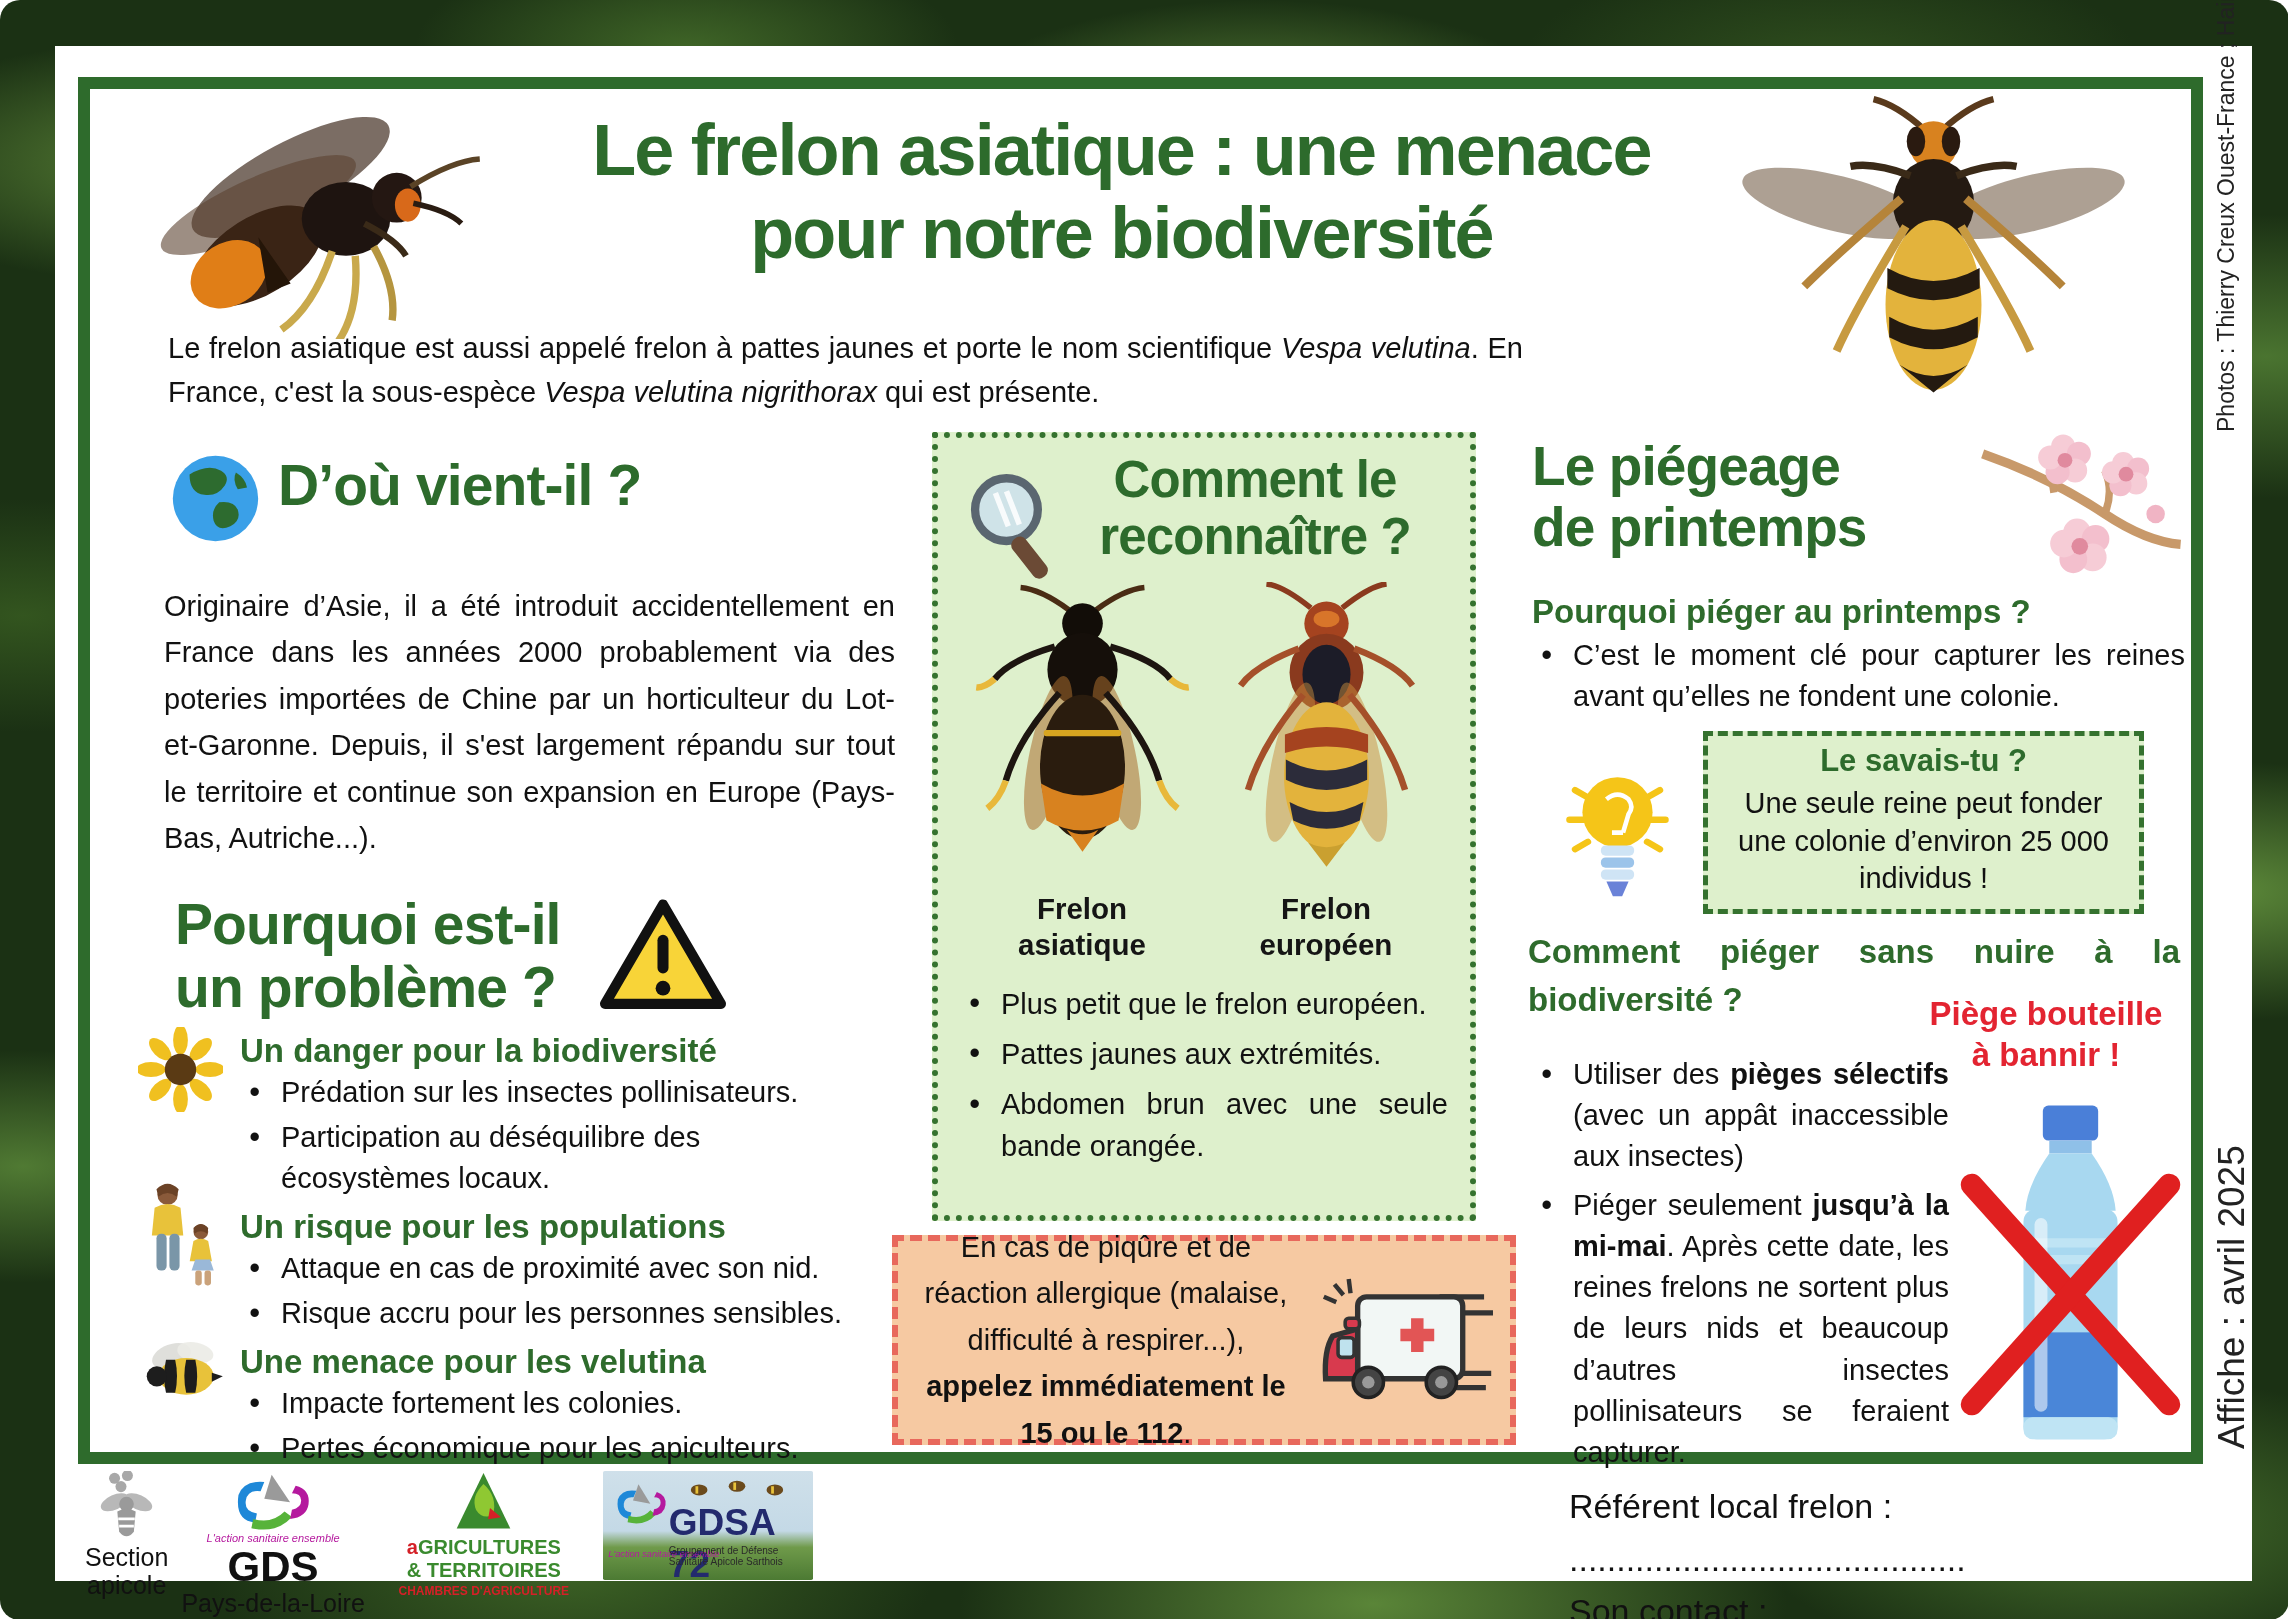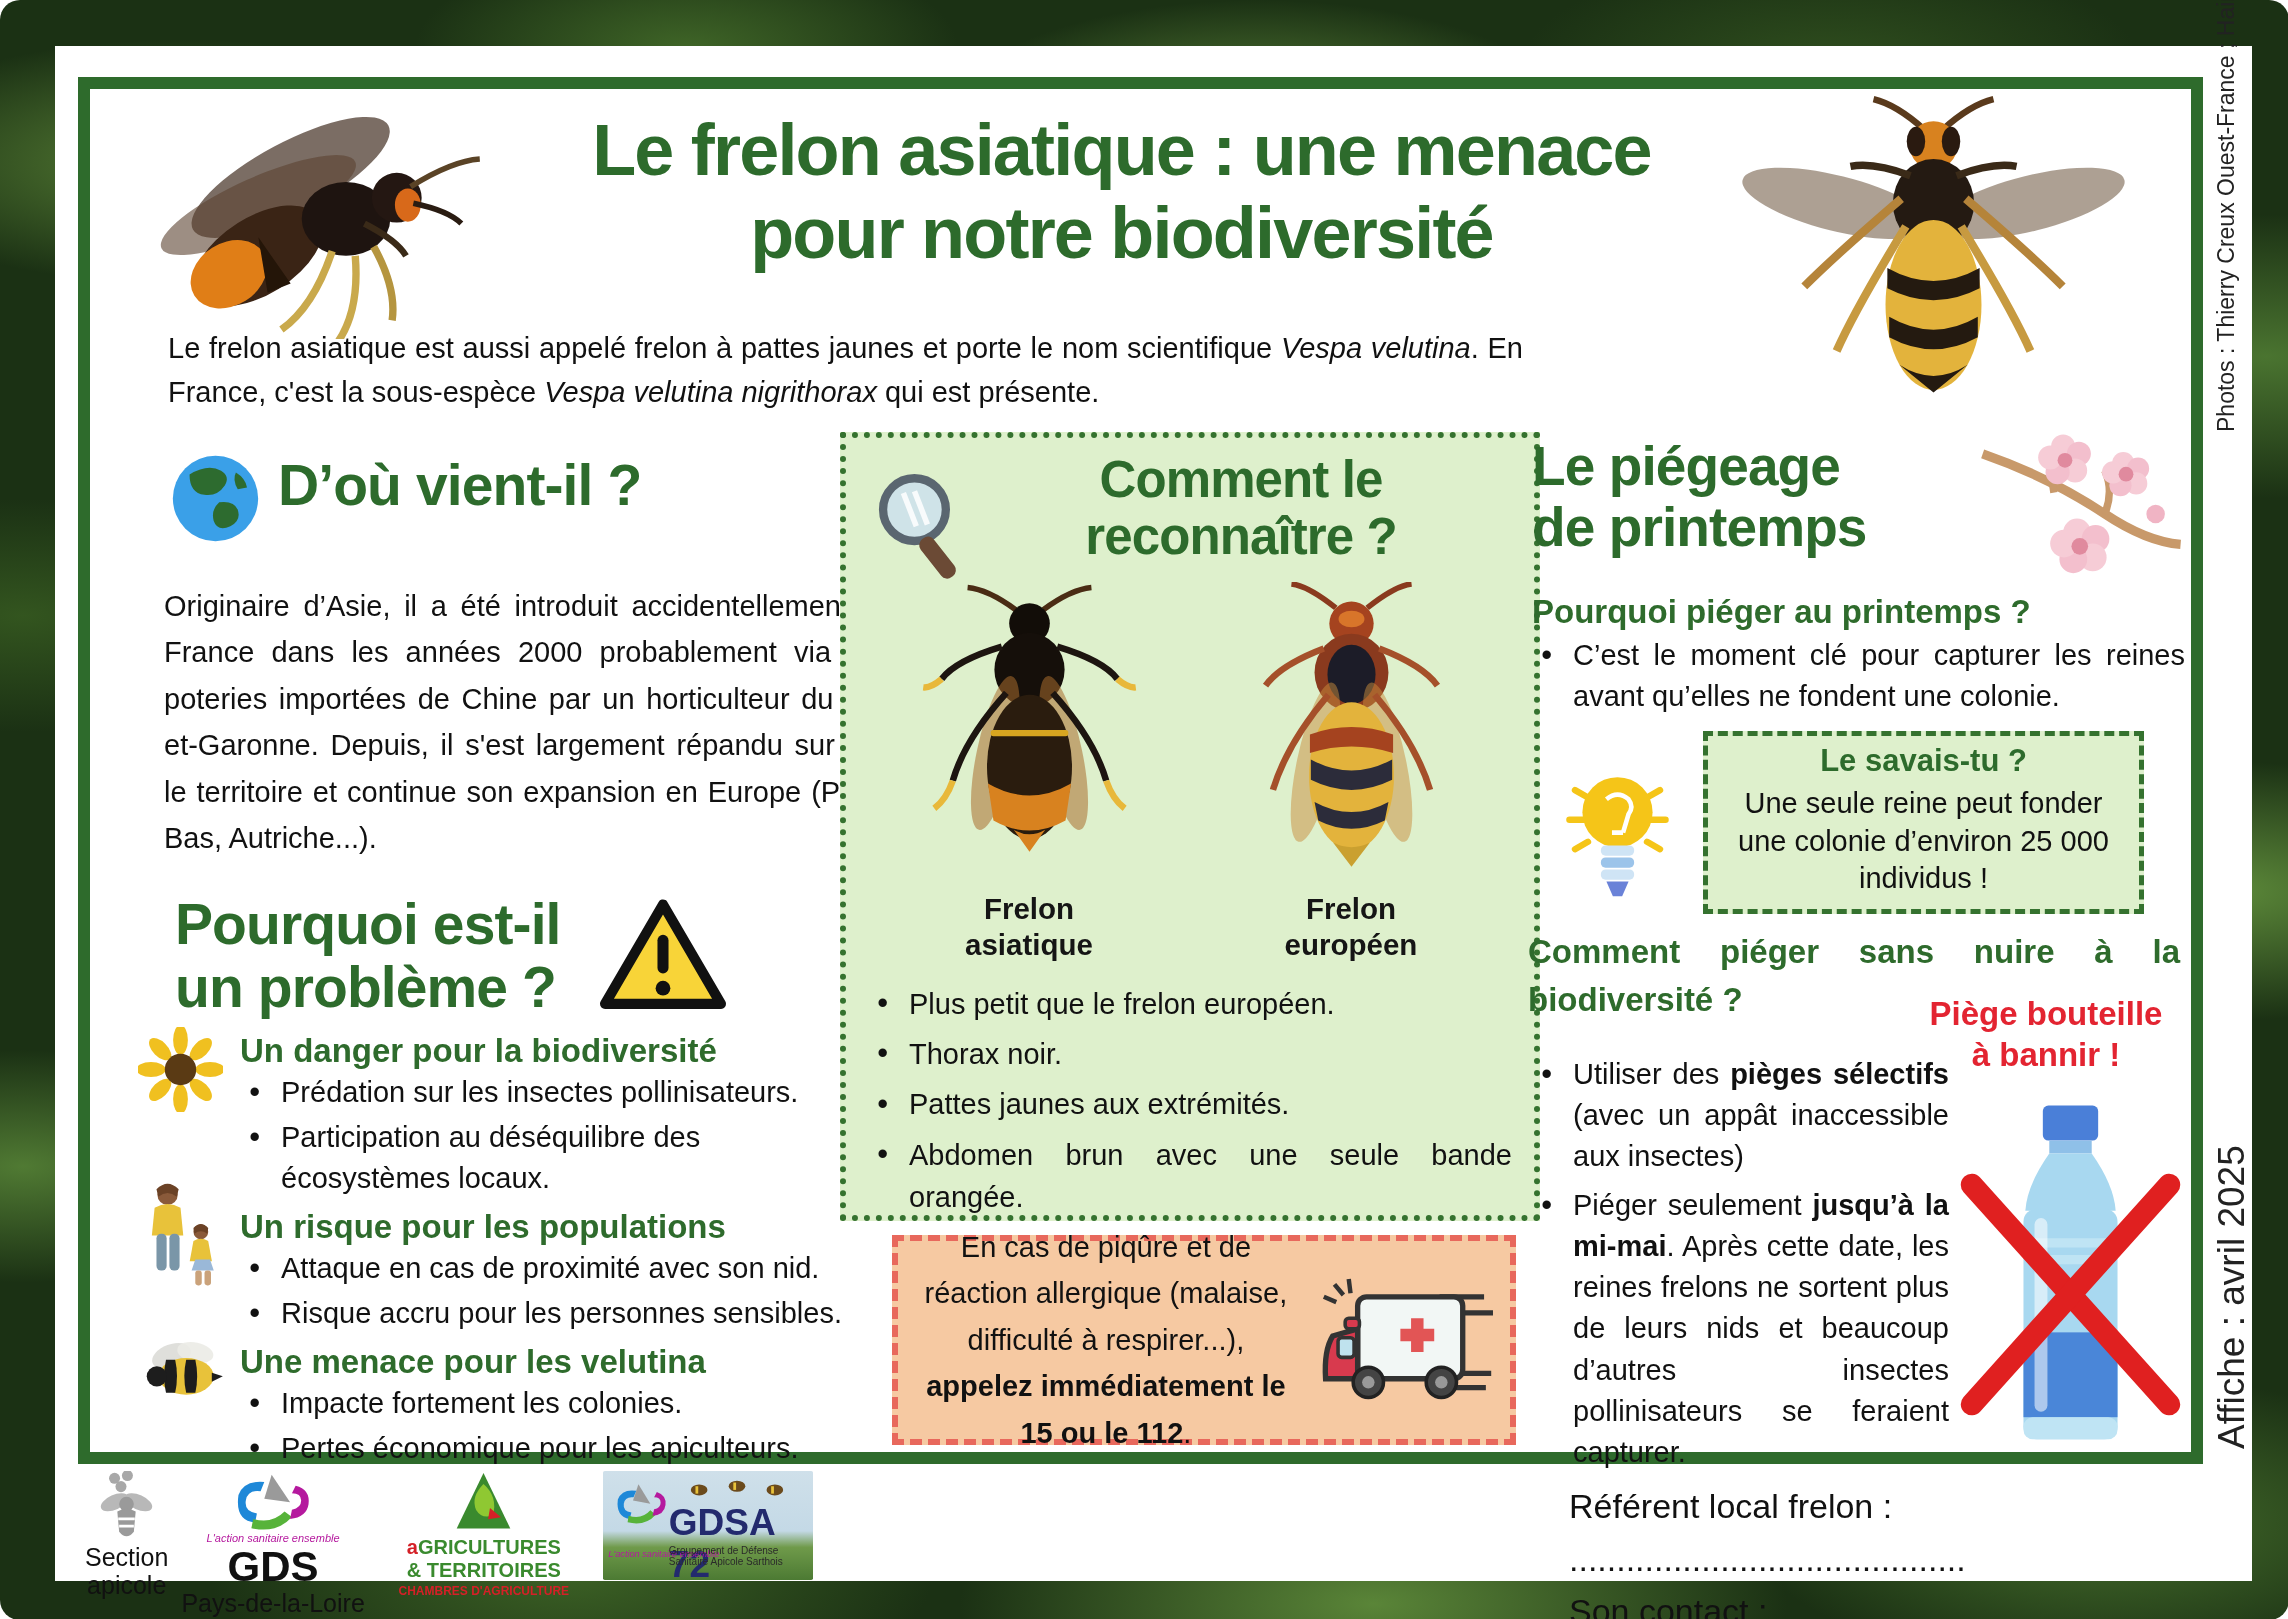--- a/index.html
+++ b/index.html
@@ -53,21 +53,21 @@
   .origin-body { left:164px; top:583px; width:731px; }
 
   .problem-head { left:175px; top:893px; display:flex; align-items:center; gap:33px; }
   .problem-sections { left:138px; top:1032px; width:775px; }
   .psec { position:relative; padding-left:102px; margin-bottom:9.2px; }
   .psec .sicon { position:absolute; left:0; top:-5.5px; }
   .psec ul.blist { margin-top:1.8px; }
   .psec ul.blist li { margin-bottom:3.7px; }
 
   
-  .idbox { left:840px; top:432px; width:700px; height:789px; background:#def0cc;
+  .idbox { left:932px; top:432px; width:544px; height:789px; background:#def0cc;
     border:6.5px dotted #35722f; padding:13px 22px 9.2px; }
   .idbox .magnifier { position:absolute; left:26px; top:31px; }
   .idbox h2.cbox-title { font-size:51px; font-weight:700; color:#2d6b2c; text-align:center;
     line-height:1.12; margin-left:102px; letter-spacing:-0.9px; }
   .hornet-row { display:flex; justify-content:space-around; margin-top:16.6px; }
   .hornet-fig { text-align:center; width:268px; }
   .hornet-cap { font-size:29.5px; font-weight:700; line-height:1.25; color:#151515; margin-top:3.7px; }
   .idbox ul.blist { margin-top:18.5px; }
   .idbox ul.blist li { line-height:1.45; margin-bottom:8.3px; text-align:justify; }
 
@@ -321,21 +321,20 @@
         </svg>
         <figcaption class="hornet-cap">
           <div>Frelon</div>
           <div>européen</div>
         </figcaption>
       </figure>
     </div>
 
     <ul class="blist">
       <li>Plus petit que le frelon européen.</li>
-      <li>Thorax noir.</li>
       <li>Pattes jaunes aux extrémités.</li>
       <li>Abdomen brun avec une seule bande orangée.</li>
     </ul>
   </div>
 
   <div class="abs embox">
     <p class="emtxt"><span>En cas de piqûre et de réaction allergique (malaise, difficulté à respirer...), </span><b>appelez immédiatement le 15 ou le 112</b><span>.</span></p>
     <svg width="194" height="152" viewBox="0 0 210 165">
       <path d="M32 20 l10 12 M48 14 l2 16 M20 34 l14 6" stroke="#333" stroke-width="5" fill="none"></path>
       <path d="M150 34 l50 0 M155 52 l55 0 M160 120 l48 0 M158 136 l44 0" stroke="#333" stroke-width="6"></path>

